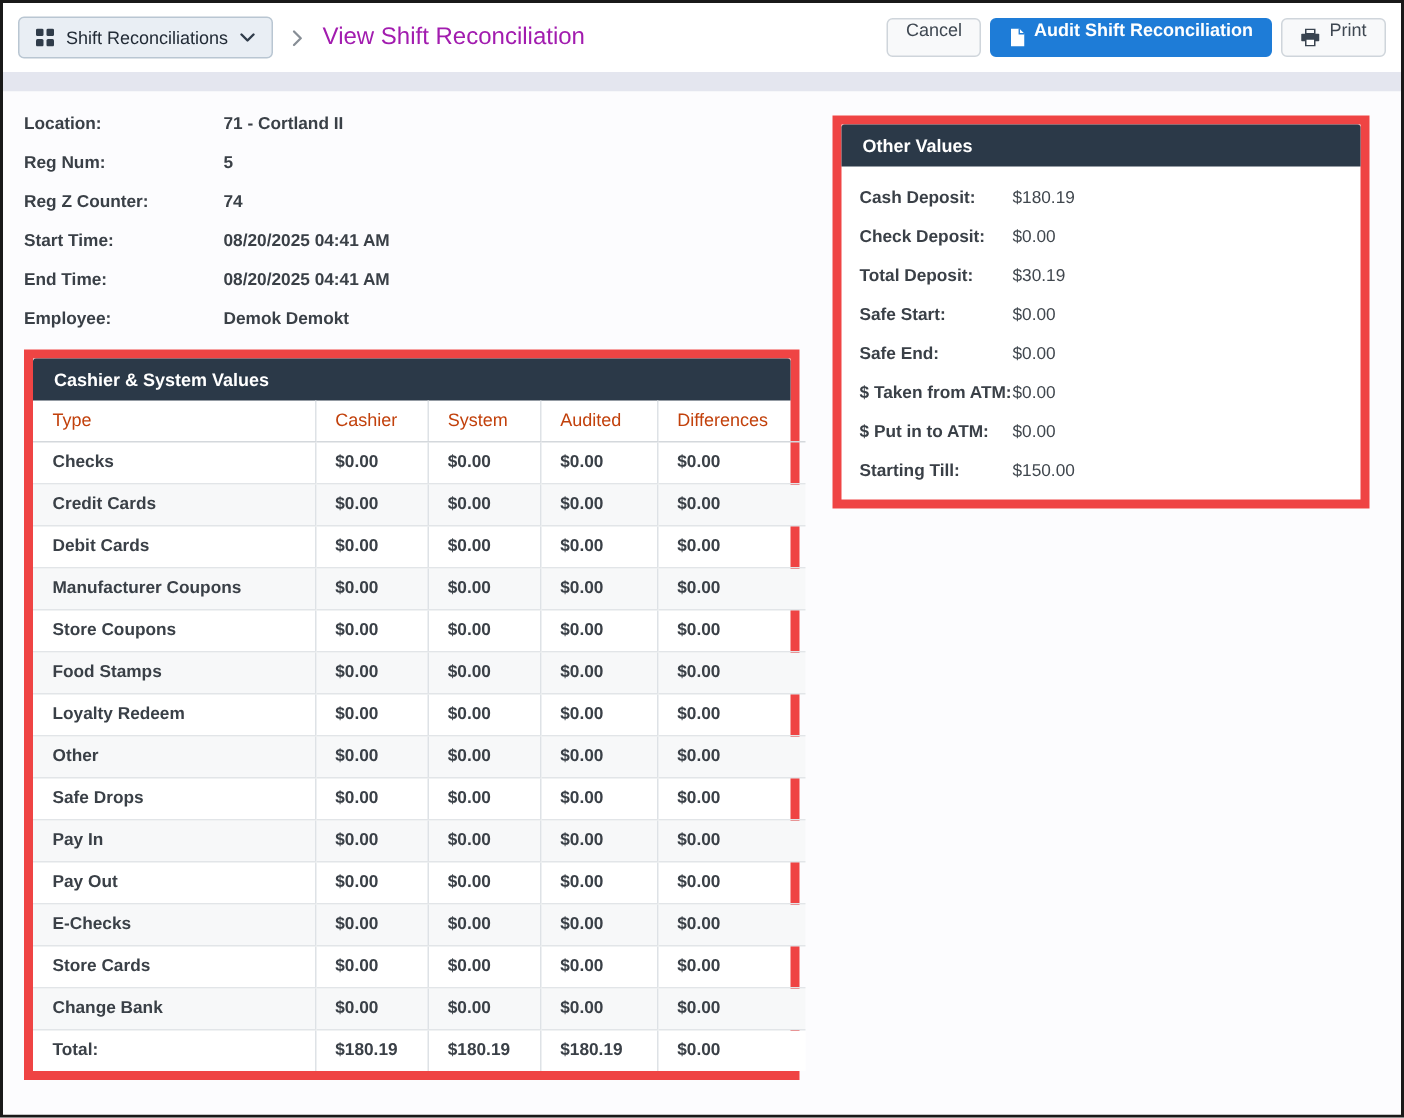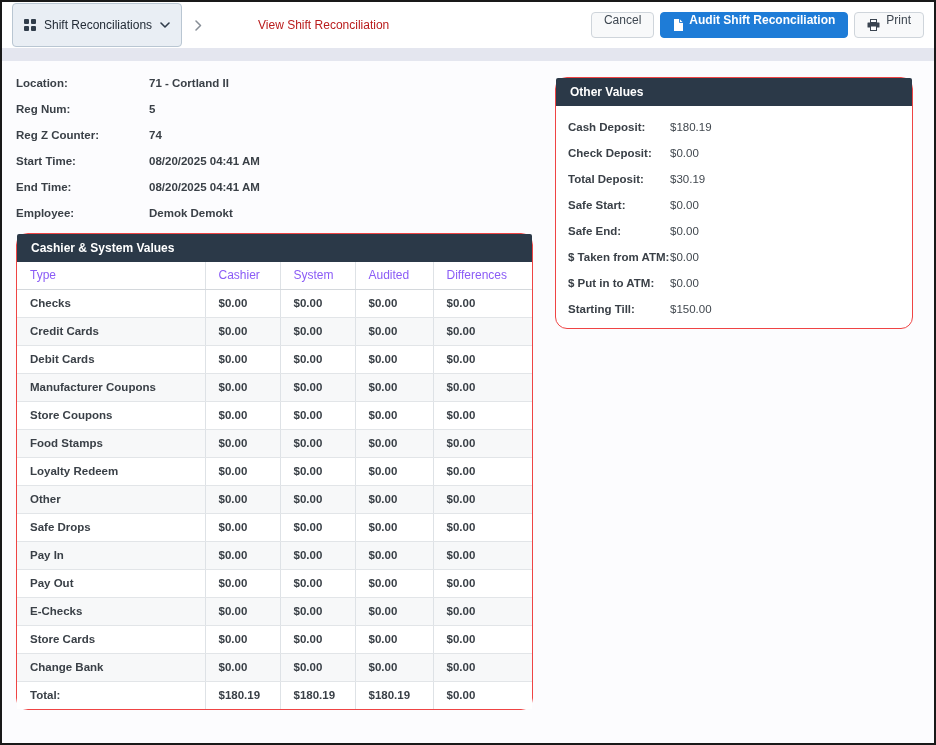--- a/index.html
+++ b/index.html
@@ -17,26 +17,26 @@
     color:#3d4349;
   }
   
   .topbar{
     height:46px;background:#fff;
     display:flex;align-items:center;
     padding:0 10px;
   }
   .nav-dropdown{
     display:flex;align-items:center;gap:8px;
-    height:44px;padding:0 11px;
+    height:28px;padding:0 11px;
     background:#e9eef4;border:1px solid #b9c6d2;border-radius:4px;
     font-size:12px;color:#222b36;cursor:pointer;
   }
   .crumb-sep{margin:0 13px;display:flex;align-items:center;}
-  .page-title{font-size:12px;color:#b91c1c;margin-left:43px;}
+  .page-title{font-size:16px;color:#a21caf;}
   .topbar-actions{margin-left:auto;display:flex;align-items:center;gap:6px;}
   .btn{
     height:26px;display:flex;gap:6px;
     padding:0 12px;border-radius:4px;font-size:12px;cursor:pointer;
     border:1px solid #cfd5db;background:#f8f9fa;color:#3e4751;
   }
   .btn-primary{
     background:var(--accent-blue);border-color:var(--accent-blue);
     color:#ffffff;font-weight:700;
   }
@@ -48,39 +48,39 @@
     padding:16px 12px 0 14px;
     background:#fcfcfe;height:684px;
   }
   .left-col{width:517px;flex:none;}
   .right-col{margin-left:22px;width:358px;flex:none;}
   
   .detail-row{display:flex;margin-bottom:14px;}
   .detail-label{width:133px;flex:none;font-size:11.5px;font-weight:700;color:#3a4047;}
   .detail-value{font-size:11.5px;font-weight:700;color:#3a4047;}
   
-  .panel{border:1px solid #ef4444;border-radius:12px;background:#fff;}
+  .panel{border:6px solid #ef4444;border-radius:0;background:#fff;}
   .panel-header{
     background:var(--header-navy);color:#fff;
     font-size:12px;font-weight:700;
     padding:8px 14px;height:28px;
     border-radius:2px 2px 0 0;
     display:flex;align-items:center;
   }
   
   .table-panel{margin-top:4px;}
   table{border-collapse:collapse;table-layout:fixed;width:100%;font-size:11.5px;}
   col.c-type{width:188px;}col.c-cashier{width:75px;}col.c-system{width:75px;}
   col.c-audited{width:78px;}col.c-diff{width:99px;}
   th,td{
     text-align:left;padding:7px 13px;line-height:13px;
     border-bottom:1px solid #e2e5e8;
     overflow:hidden;white-space:nowrap;
   }
-  th{color:#8b5cf6;font-weight:400;font-size:12px;border-bottom:1px solid #d4d8dc;}
+  th{color:#c2410c;font-weight:400;font-size:12px;border-bottom:1px solid #d4d8dc;}
   th + th, td + td{border-left:1px solid #dee2e6;}
   td{font-weight:700;color:#3a4047;}
   tbody tr.alt{background:#f7f8f9;}
   tfoot td{border-bottom:none;border-top:1px solid #cfd3d7;background:#fff;}
   
   .other-body{padding:8px 0 6px 0;}
   .ov-row{display:flex;align-items:baseline;padding:7px 12px;}
   .ov-label{width:102px;flex:none;font-size:11.5px;font-weight:700;color:#3a4047;white-space:nowrap;}
   .ov-value{font-size:11.5px;color:#40474e;}
   .icon{display:inline-flex;align-items:center;line-height:0;}

